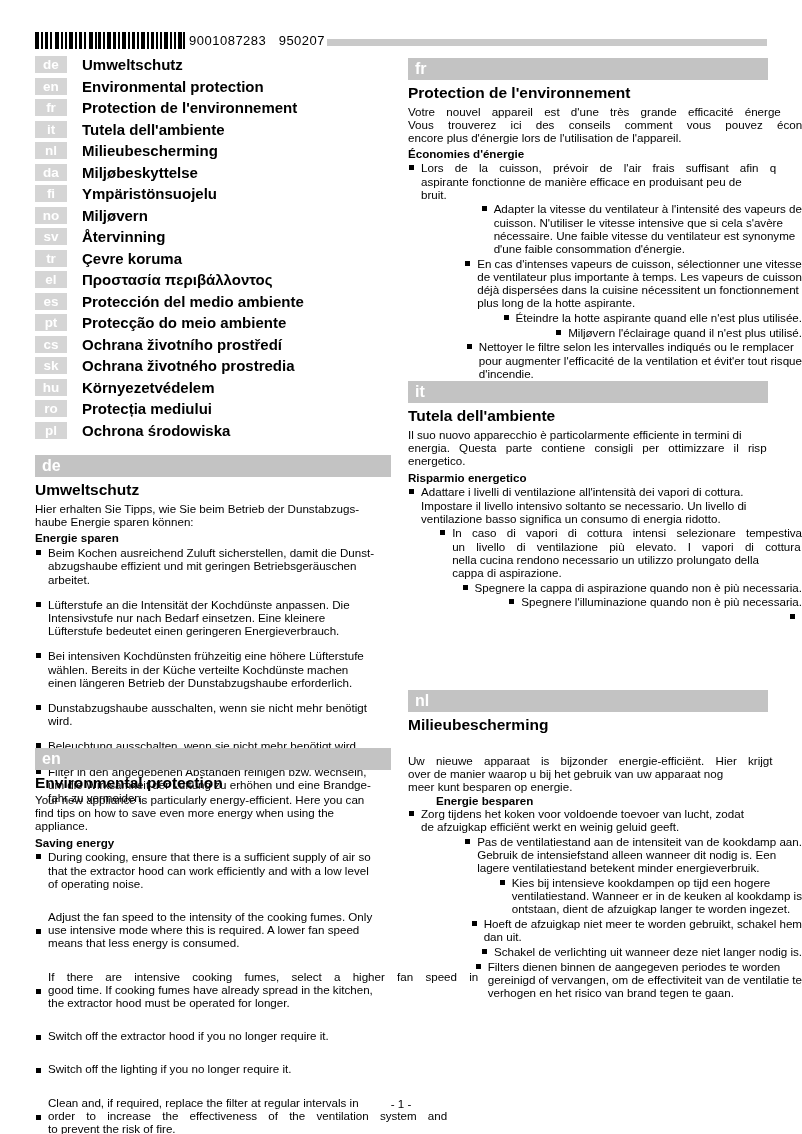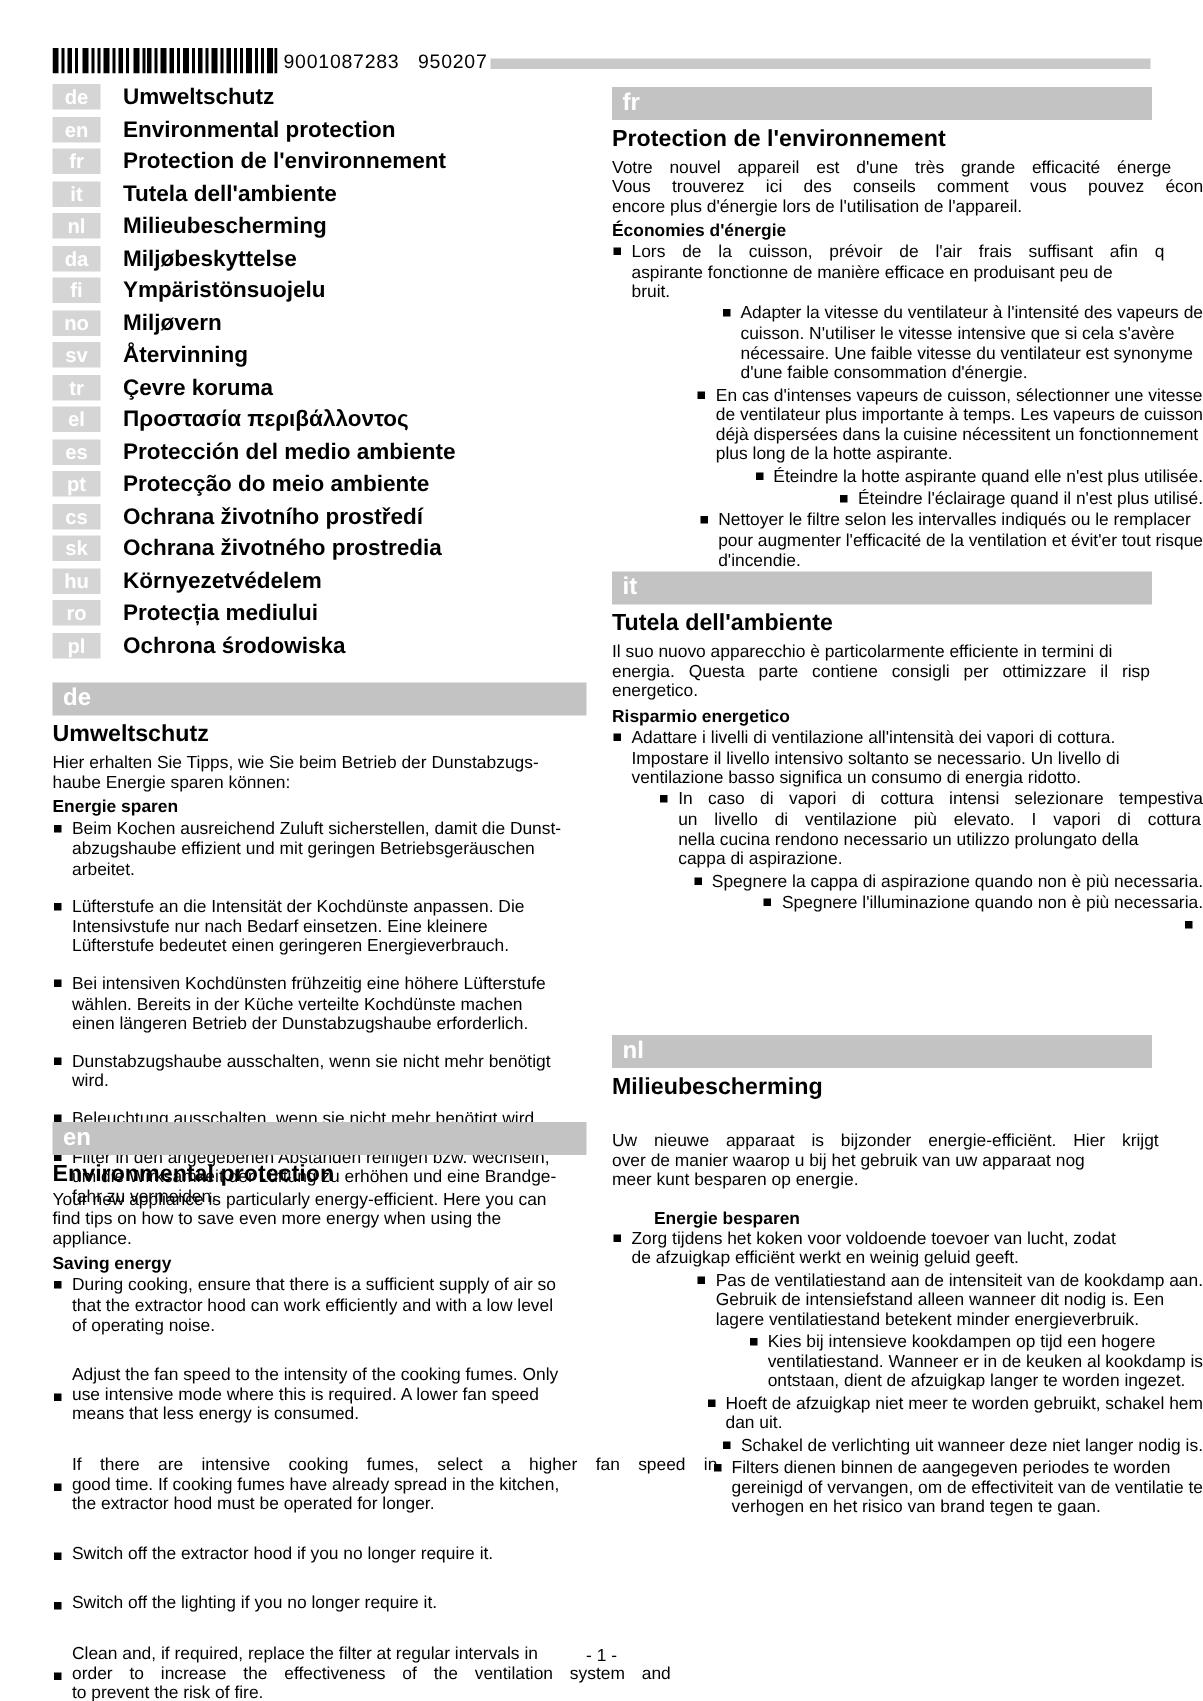--- a/index.html
+++ b/index.html
@@ -276,21 +276,21 @@
 de ventilateur plus importante à temps. Les vapeurs de cuisson
 déjà dispersées dans la cuisine nécessitent un fonctionnement
 plus long de la hotte aspirante.</div>
       </div>
     <div class="bullet">
         <span class="bm"></span>
         <div class="bt">Éteindre la hotte aspirante quand elle n'est plus utilisée.</div>
       </div>
     <div class="bullet">
         <span class="bm"></span>
-        <div class="bt">Éteindre l'éclairage quand il n'est plus utilisé.</div>
+        <div class="bt">Miljøvern l'éclairage quand il n'est plus utilisé.</div>
       </div>
     <div class="bullet">
         <span class="bm"></span>
         <div class="bt">Nettoyer le filtre selon les intervalles indiqués ou le remplacer
 pour augmenter l'efficacité de la ventilation et évit'er tout risque
 d'incendie.</div>
       </div>
   </div>
 </div>
 
@@ -322,21 +322,21 @@
     <div class="bullet">
         <span class="bm"></span>
       </div>
   </div>
 </div>
 
 <div class="section col-r" style="top:690px;">
   <div class="sec-bar">nl</div>
   <div class="sec-title">Milieubescherming</div>
   <div class="para mt10"><div class="bl ws8">Uw nieuwe apparaat is bijzonder energie-efficiënt. Hier krijgt</div><div class="bl">over de manier waarop u bij het gebruik van uw apparaat nog</div><div class="bl">meer kunt besparen op energie.</div></div>
-  <div class="subhead" style="margin-top:12px;padding-left:28px;">Energie besparen</div>
+  <div class="subhead" style="margin-top:0;padding-left:28px;">Energie besparen</div>
   <div class="bullets gap15" style="margin-top:0;">
     <div class="bullet">
         <span class="bm"></span>
         <div class="bt">Zorg tijdens het koken voor voldoende toevoer van lucht, zodat
 de afzuigkap efficiënt werkt en weinig geluid geeft.</div>
       </div>
     <div class="bullet">
         <span class="bm"></span>
         <div class="bt">Pas de ventilatiestand aan de intensiteit van de kookdamp aan.
 Gebruik de intensiefstand alleen wanneer dit nodig is. Een

